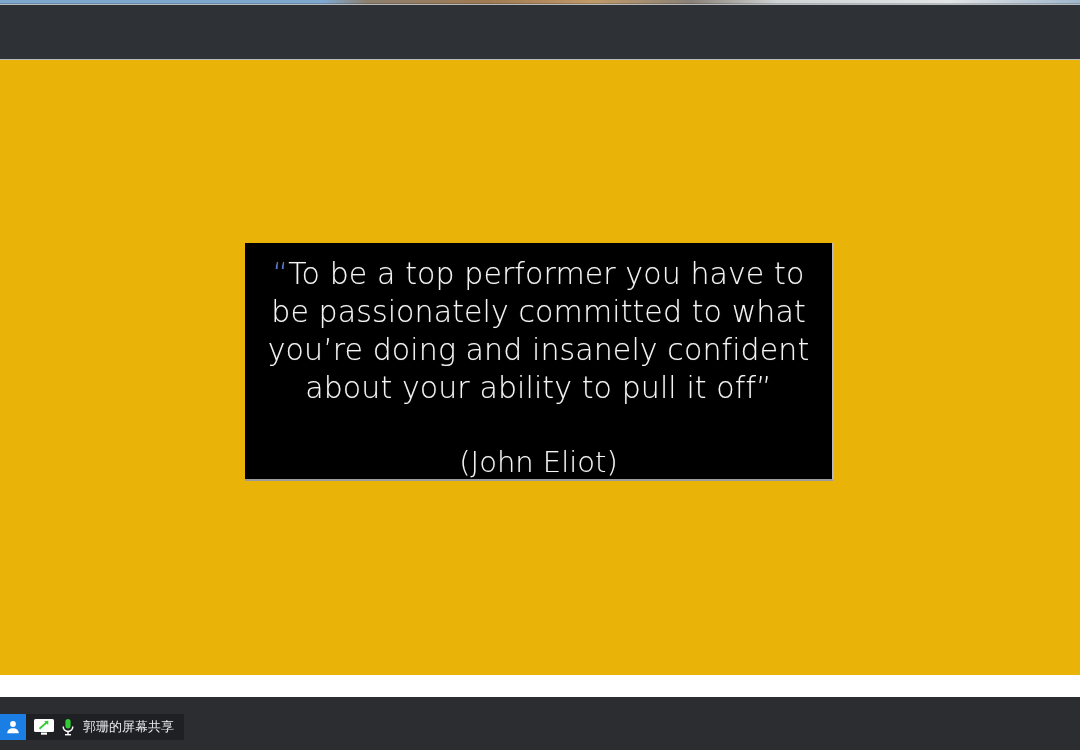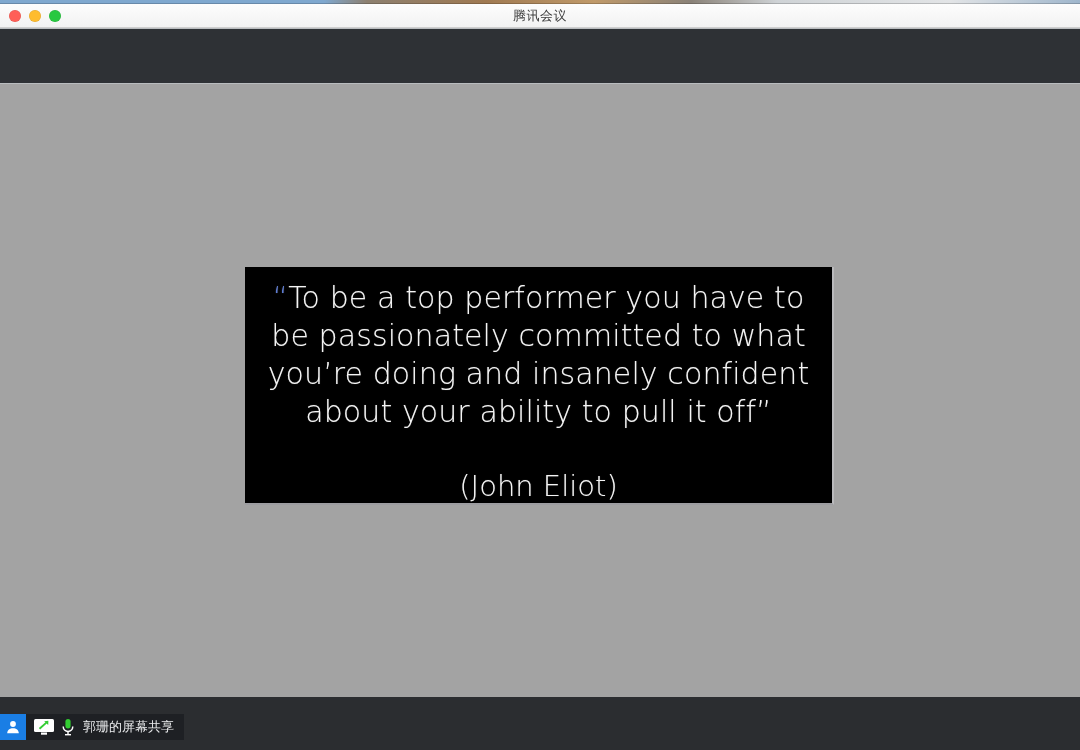--- a/index.html
+++ b/index.html
@@ -101,21 +101,21 @@
     height: 54px;
     background: #2e3135;
     border-top: 1px solid #b9bcbf;
     border-bottom: 1px solid #b9bcbf;
   }
 
   
   #share-canvas {
     position: relative;
     height: 615px;
-    background: #a3a3a3;
+    background: #eab308;
   }
 
   
   #quote-slide {
     position: absolute;
     left: 245px;
     top: 183px;
     width: 589px;
     height: 238px;
     background: #000000;
@@ -201,28 +201,20 @@
 <div id="desktop-backdrop"></div>
 
 <div id="desktop-bottom-strip">
   <span class="ghost-text ghost-a">上传投影</span>
   <span class="ghost-text ghost-b">投影</span>
 </div>
 <div id="desktop-bottom-right-panel"></div>
 
 <div id="app-window">
 
-  <div id="title-bar">
-    <div id="traffic-lights">
-      <span class="traffic-light tl-close"></span>
-      <span class="traffic-light tl-min"></span>
-      <span class="traffic-light tl-max"></span>
-    </div>
-    <div id="window-title">腾讯会议</div>
-  </div>
 
   <div id="meeting-toolbar"></div>
 
   <div id="share-canvas">
 
     <div id="quote-slide">
       <div id="quote-body">
         <span id="quote-open-mark">“</span><span>To be a top performer you have to be passionately committed to what you’re doing and insanely confident about your ability to pull it off”</span>
       </div>
       <div id="quote-attribution">(John Eliot)</div>

